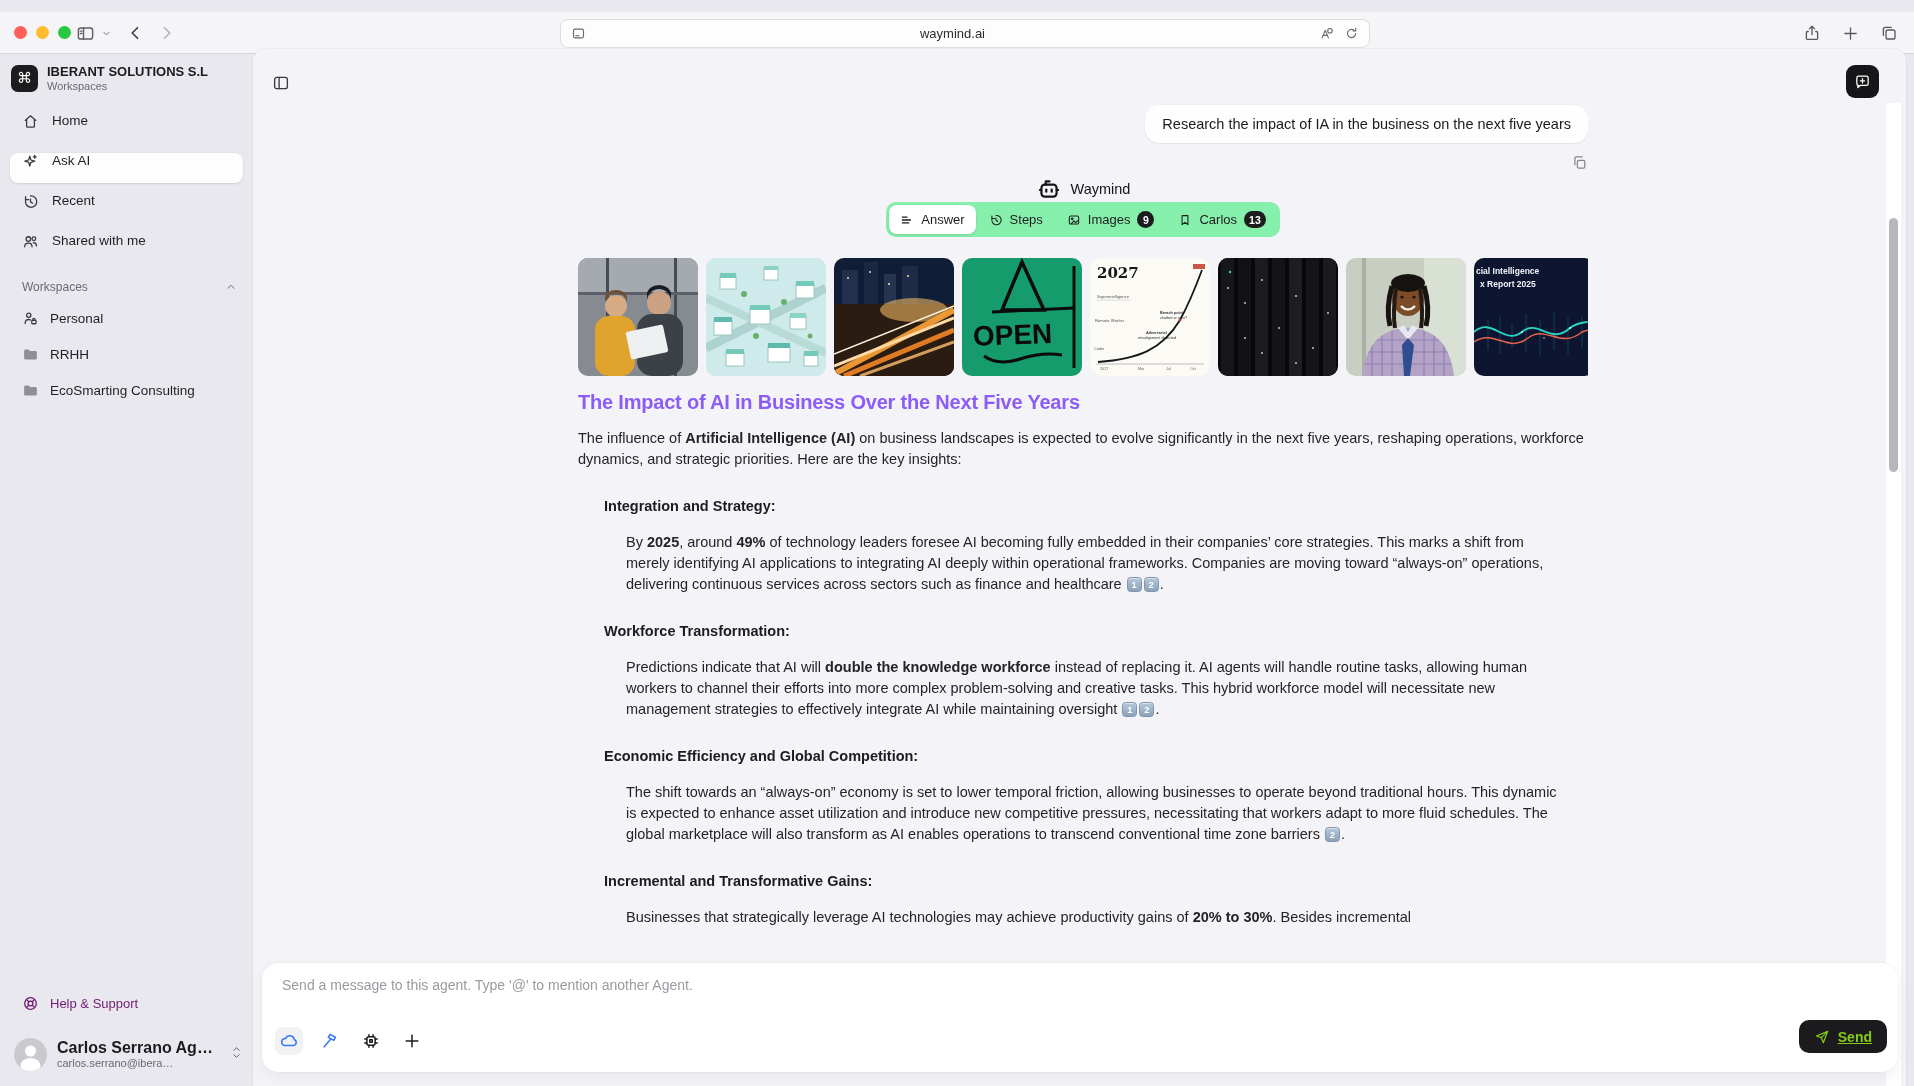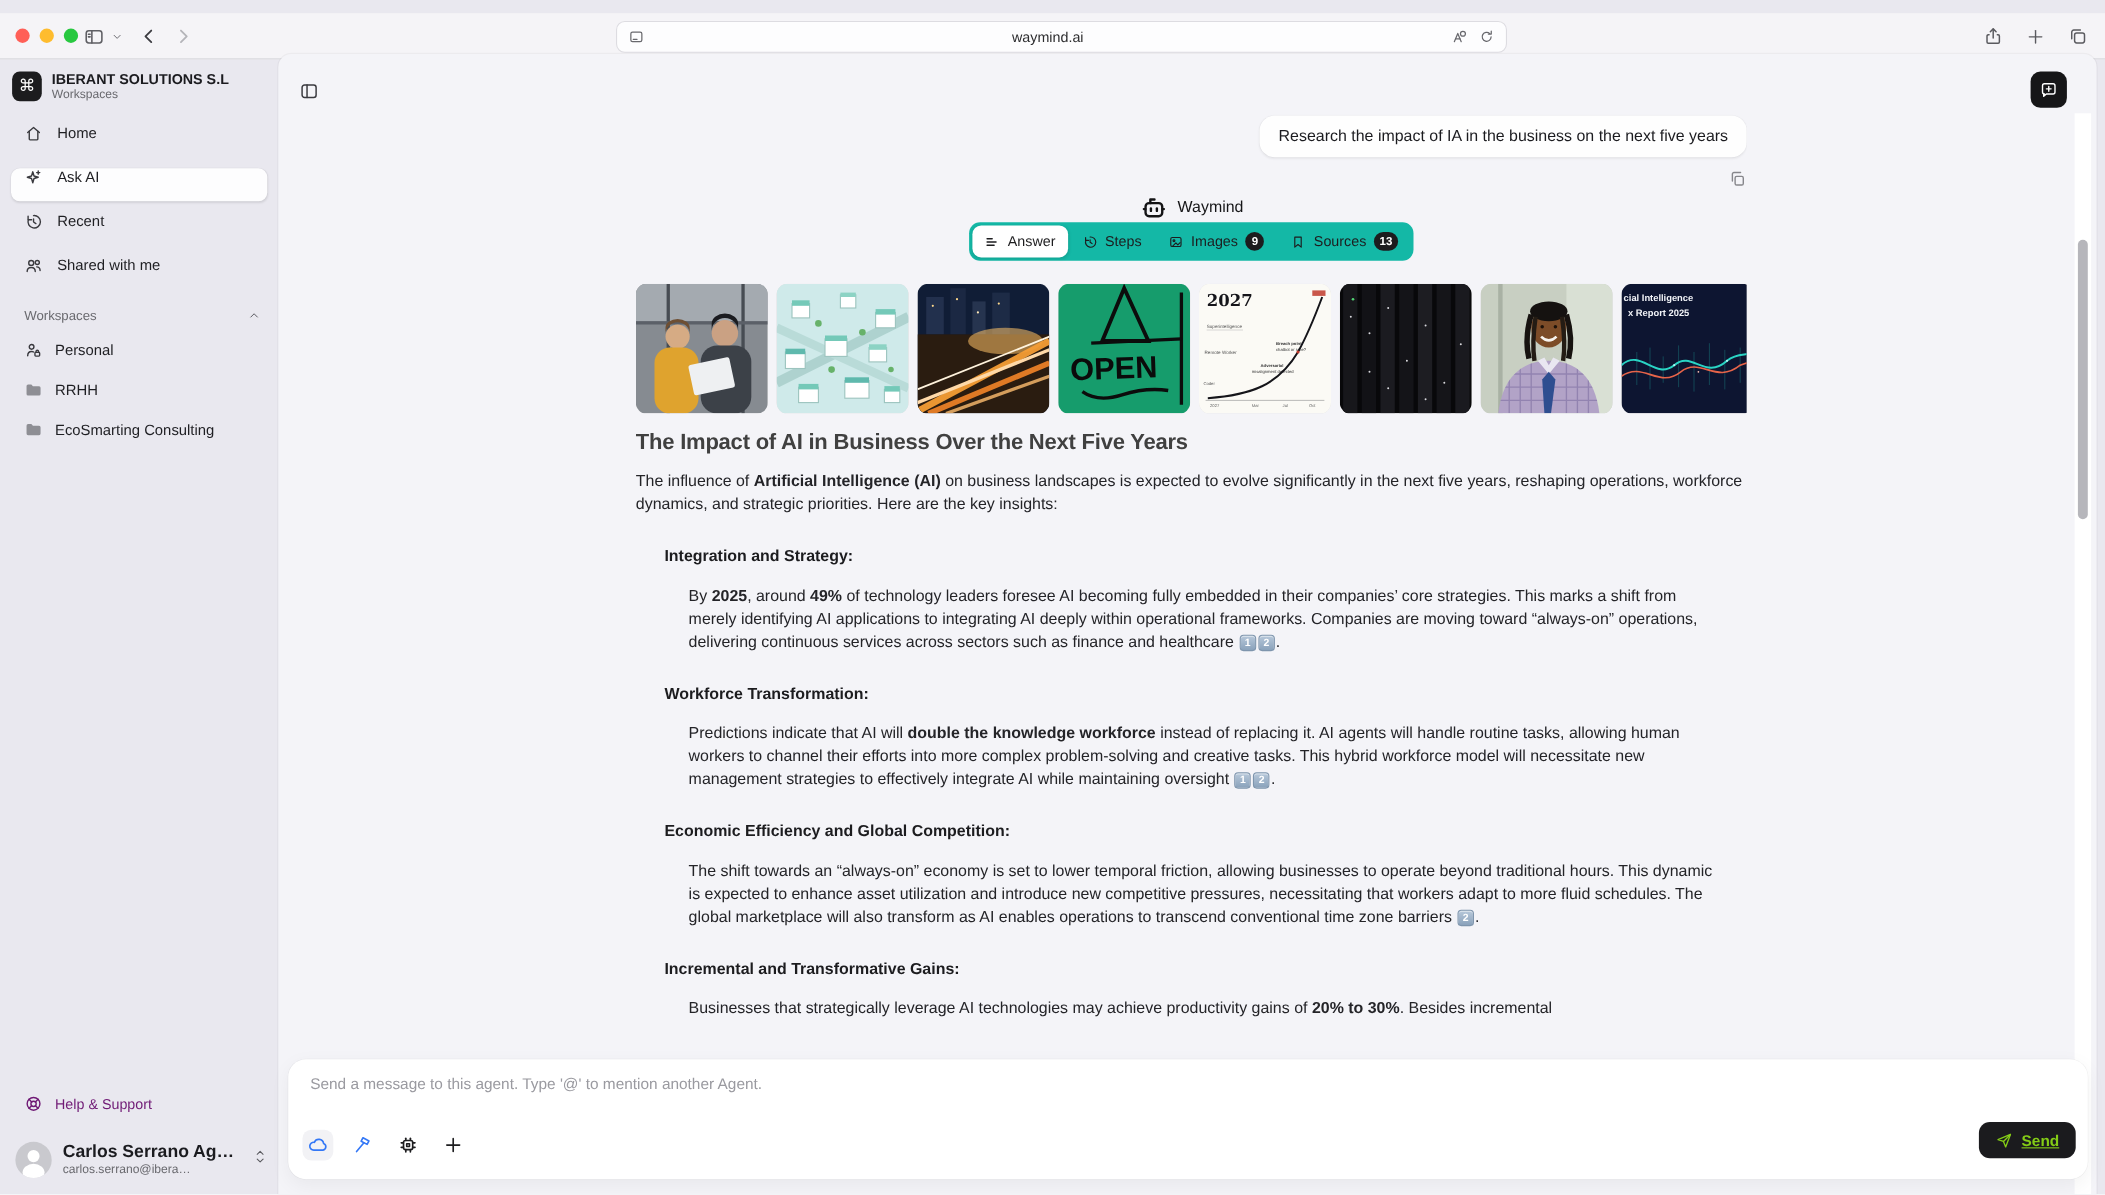--- a/index.html
+++ b/index.html
@@ -42,28 +42,28 @@
   .newchat { position:absolute; right:27px; top:16px; width:33px; height:33px; border-radius:9px; background:#161618; color:#fff; display:flex; align-items:center; justify-content:center; }
   .vscroll-track { position:absolute; right:5px; top:54px; bottom:0; width:15px; background:#ffffff; }
   .vscroll-thumb { position:absolute; left:3px; width:9px; border-radius:5px; background:#b6b6bb; top:115px; height:254px; }
 
   .content { position:absolute; left:325px; top:0; width:1010px; height:910px; overflow:hidden; }
   .qrow { display:flex; justify-content:flex-end; padding-top:56px; }
   .qbubble { background:#fefefe; border-radius:14px; padding:11px 17px; font-size:14.5px; color:#1b1b1f; box-shadow:0 1px 2px rgba(0,0,0,.06), 0 0 0 0.5px rgba(0,0,0,.03); }
   .copyrow { display:flex; justify-content:flex-end; margin-top:11px; color:#86868b; }
   .ans-head { display:flex; align-items:center; justify-content:space-between; margin-top:5px;flex-direction:column; }
   .agent { display:flex; align-items:center; gap:9px; font-size:14.5px; font-weight:500; color:#151517; }
-  .tabsbar { background:#14b8a6; border-radius:10px; padding:3px; display:flex; gap:2px; }
+  .tabsbar { background:#86efac; border-radius:10px; padding:3px; display:flex; gap:2px; }
   .tab { display:flex; align-items:center; gap:7px; padding:6px 11px; border-radius:8px; font-size:13px; font-weight:500; color:#1d1d1f; }
   .tab.active { background:#fff; box-shadow:0 1px 3px rgba(0,0,0,.12); }
   .tab-badge { background:#1c1c1e; color:#fff; border-radius:9px; height:17px; min-width:17px; padding:0 5px; font-size:10.5px; font-weight:700; display:inline-flex; align-items:center; justify-content:center; }
   .thumbs { display:flex; gap:8px; margin-top:21px; width:1010px; overflow:hidden; }
   .thumb { width:120px; height:118px; border-radius:10px; overflow:hidden; flex:0 0 auto; background:#ddd; }
   .thumb svg { display:block; }
-  .ans-title { margin-top:15px; font-size:20px; font-weight:700; color:#404040; letter-spacing:-.2px; }
+  .ans-title { margin-top:15px; font-size:20px; font-weight:700; color:#8b5cf6; letter-spacing:-.2px; }
   .intro { margin-top:14px; font-size:14.5px; line-height:21px; color:#242428; }
   .sec-h { margin:28px 0 0 26px; font-size:14.5px; font-weight:700; color:#1c1c1f; }
   .sec-p { margin:18px 22px 0 48px; font-size:14.5px; line-height:21px; color:#242428; }
   .b { font-weight:700; }
   .cite { display:inline-block; width:15px; height:15px; border-radius:3.5px; background:linear-gradient(#b7c8da,#8aa2bb); border:1px solid #7e95ad; box-shadow:inset 0 1px 0 rgba(255,255,255,.45); color:#fff; font-size:9.5px; font-weight:700; text-align:center; line-height:13px; vertical-align:1px; margin:0 1px; }
 
   
   .composer { position:absolute; left:262px; top:963px; width:1636px; height:109px; background:#fff; border-radius:16px; box-shadow:0 0 0 0.5px rgba(0,0,0,.05), 0 6px 18px rgba(0,0,0,.05); }
   .placeholder { position:absolute; left:20px; top:14px; font-size:14px; color:#9a9aa0; }
   .comp-icons { position:absolute; left:13px; bottom:17px; display:flex; align-items:center; gap:13px; }
@@ -340,21 +340,21 @@
                 <circle class="ic" cx="9" cy="10" r="1.4"></circle>
                 <path class="ic" d="M7,18.5 l5,-5 3,3 3.5,-3.5"></path>
               </svg>
             <span>Images</span>
             <span class="tab-badge">9</span>
           </div>
           <div class="tab">
             <svg width="14" height="14" viewBox="0 0 24 24">
                 <path class="ic" d="M7,4.5 h10 V20 l-5,-4 -5,4 Z"></path>
               </svg>
-            <span>Sources</span>
+            <span>Carlos</span>
             <span class="tab-badge">13</span>
           </div>
         </div>
       </div>
 
       <div class="thumbs">
         <div class="thumb">
           <svg width="120" height="118" viewBox="0 0 120 118">
             <rect width="120" height="118" fill="#868b91"></rect>
             <rect width="120" height="34" fill="#a4aab0"></rect>

